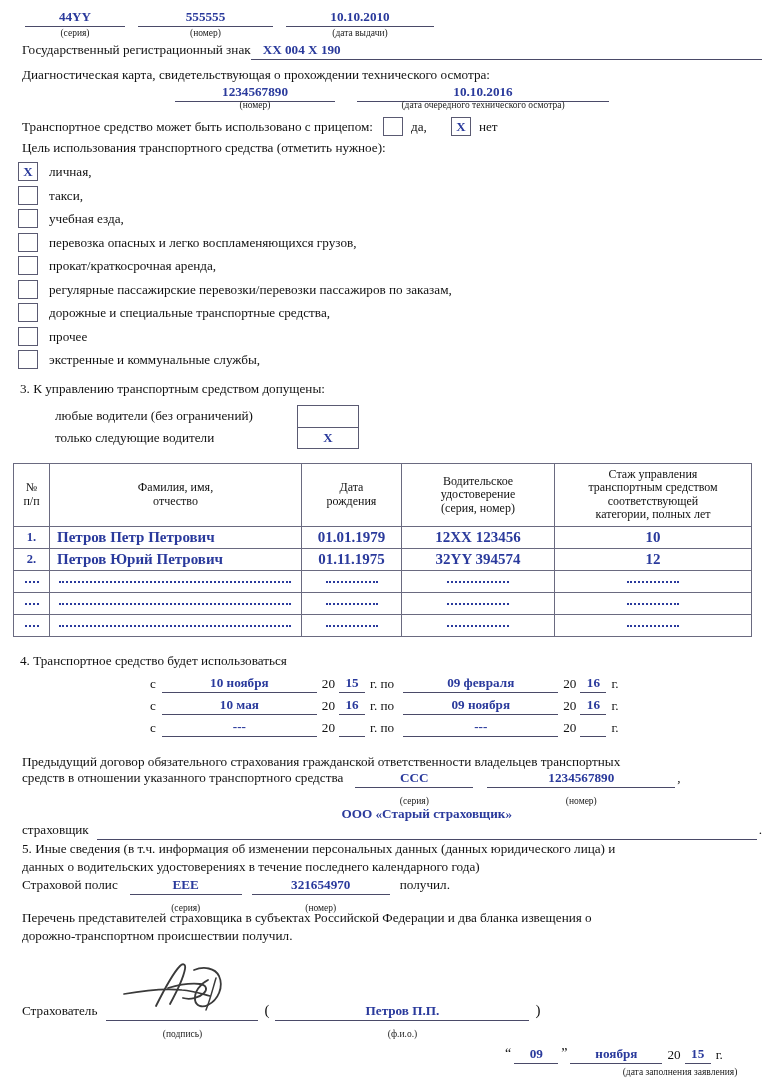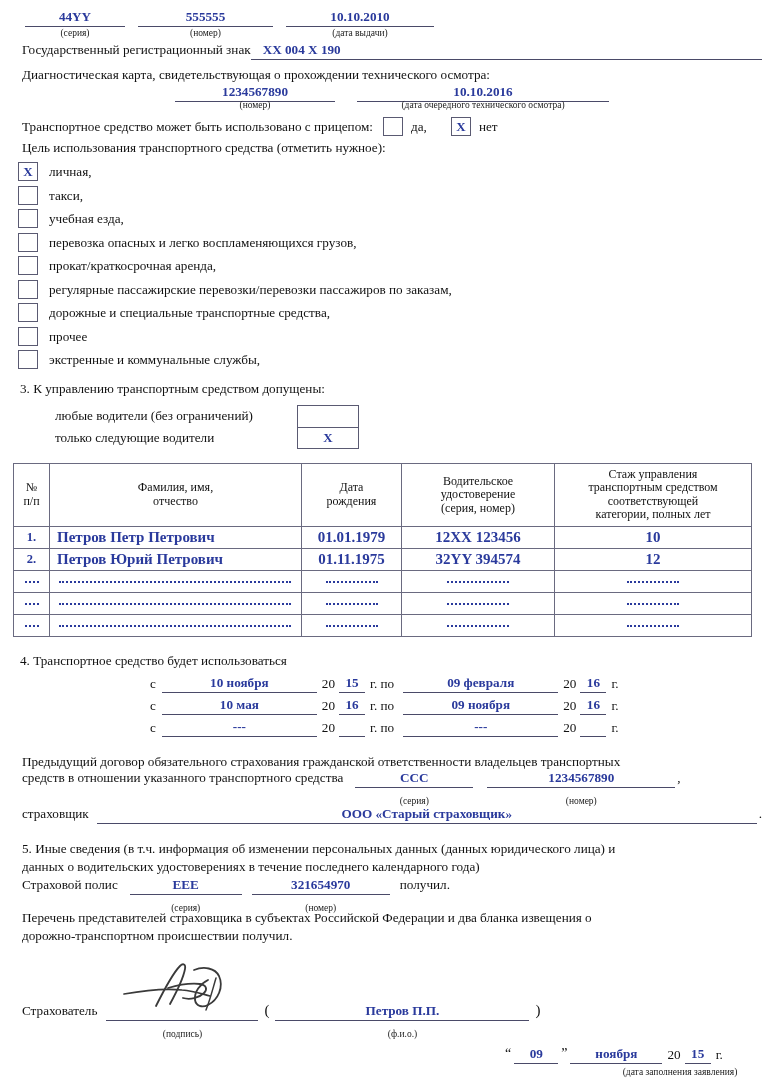--- a/index.html
+++ b/index.html
@@ -84,21 +84,21 @@
   
   .prev-p1{position:absolute;left:22px;top:753px;width:730px;line-height:1.32;}
   .prev-row{position:absolute;left:22px;top:770px;width:740px;display:flex;align-items:flex-end;}
   .prev-row .ptxt{padding-bottom:2px;white-space:nowrap;}
   .pv-ser{width:118px;margin-left:12px;}
   .pv-num{width:188px;margin-left:14px;}
   .prev-row .comma{padding-bottom:2px;padding-left:2px;}
 
   .ins-row{position:absolute;left:22px;top:806px;width:740px;display:flex;align-items:flex-end;}
   .ins-row .ptxt{padding-bottom:2px;white-space:nowrap;}
-  .ins-row .fill{flex:1;margin-left:8px;border-bottom:1.3px solid #4a4a68;text-align:center;padding-bottom:1px;}
+  .ins-row .fill{flex:1;margin-left:8px;border-bottom:1.3px solid #4a4a68;text-align:center;padding-bottom:17px;}
   .ins-row .dot{padding-bottom:2px;padding-left:2px;}
 
   
   .s5-p{position:absolute;left:22px;top:840px;width:730px;line-height:1.34;}
   .s5-row{position:absolute;left:22px;top:877px;display:flex;align-items:flex-end;}
   .s5-row .ptxt{padding-bottom:2px;white-space:nowrap;}
   .p5-ser{width:112px;margin-left:12px;}
   .p5-num{width:138px;margin-left:10px;}
   .s5-row .got{padding-bottom:2px;padding-left:10px;}
   .s5-p2{position:absolute;left:22px;top:909px;width:730px;line-height:1.34;}

